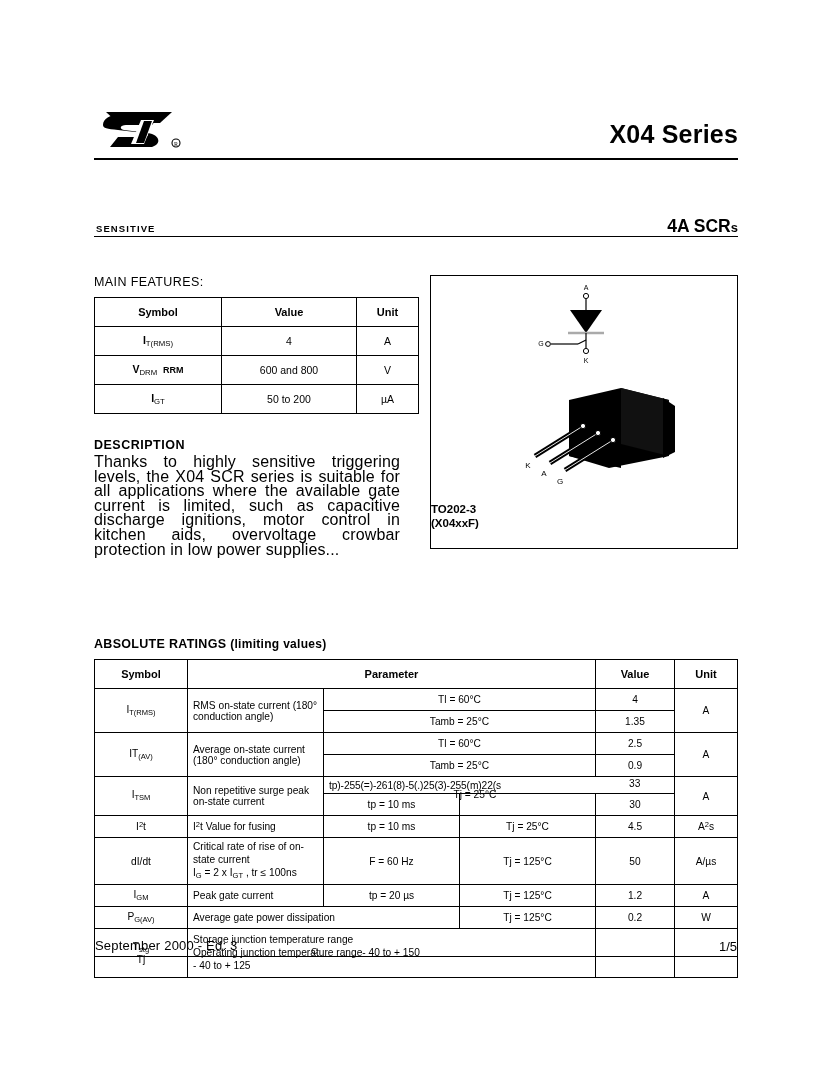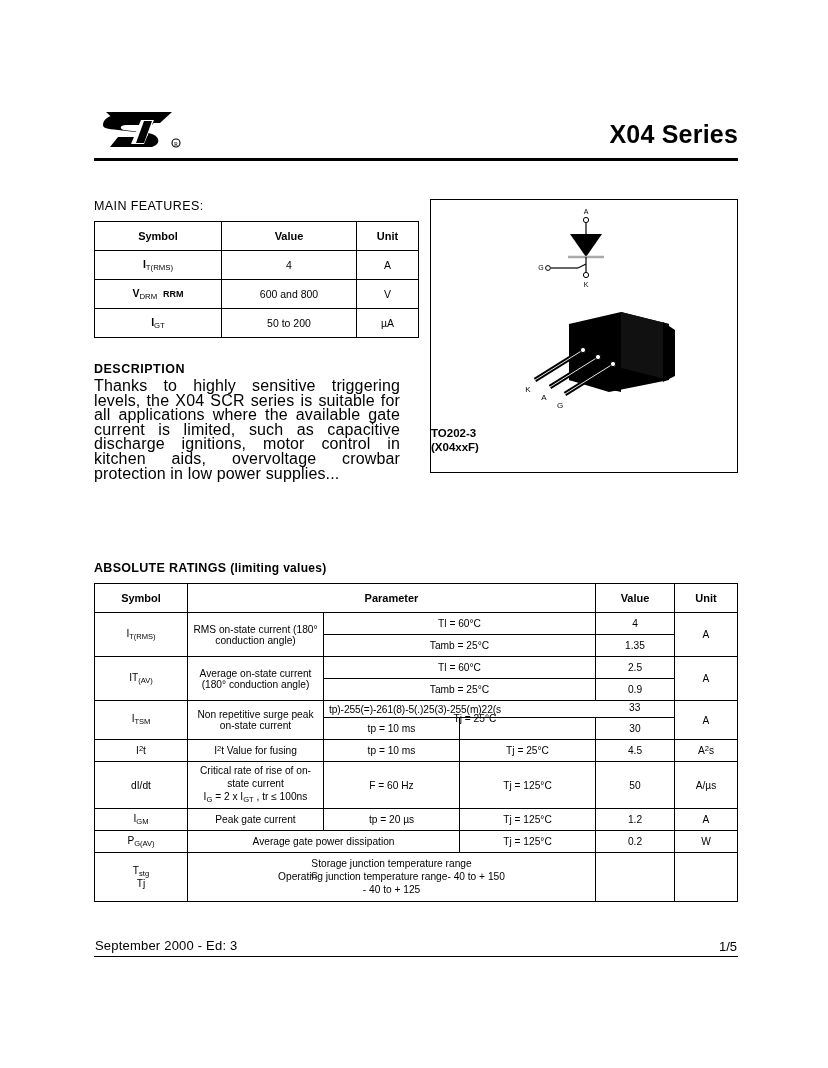--- a/index.html
+++ b/index.html
@@ -191,21 +191,21 @@
     padding: 2px 5px;
     vertical-align: middle;
   }
   table.abs th {
     font-weight: bold;
     font-size: 11px;
     text-align: center;
     height: 24px;
   }
   .a-sym   { width: 82px;  text-align: center; }
-  .a-par   { width: 328px; text-align: center; }
+  .a-par   { width: 328px; text-align: left; }
   .a-c1    { width: 88px;  text-align: center; }
   .a-c2    { width: 78px;  text-align: center; }
   .a-val   { width: 68px;  text-align: center; }
   .a-unit  { width: 52px;  text-align: center; }
   .h-row   { height: 22px; }
 
   .garble {
     font-size: 10.2px;
     letter-spacing: -0.1px;
     white-space: nowrap;
@@ -261,20 +261,24 @@
           <path d="M41 14 L54 14 L44 38 L31 38 Z" fill="#fff"></path>
           <path d="M44 15 L52 15 L44 37 L36 37 Z" fill="#000"></path>
           <circle cx="76" cy="37" r="4" fill="none" stroke="#000" stroke-width="1.1"></circle>
           <text x="76" y="40" font-family="Liberation Serif, serif" font-size="6" text-anchor="middle" fill="#000">R</text>
         </svg>
       </div>
       <div class="series-title">X04 Series</div>
     </div>
     <div class="rule-thick"></div>
 
+    <div class="subheader">
+      <div class="sensitive">SENSITIVE</div>
+      <div class="scr-label"><span>4A SCR</span><span class="sm">s</span></div>
+    </div>
     <div class="rule-thin"></div>
 
     <div class="block-main">
 
       <div class="col-left">
         <div class="sect-title">MAIN FEATURES:</div>
 
         <table class="feat">
           <thead>
             <tr>

